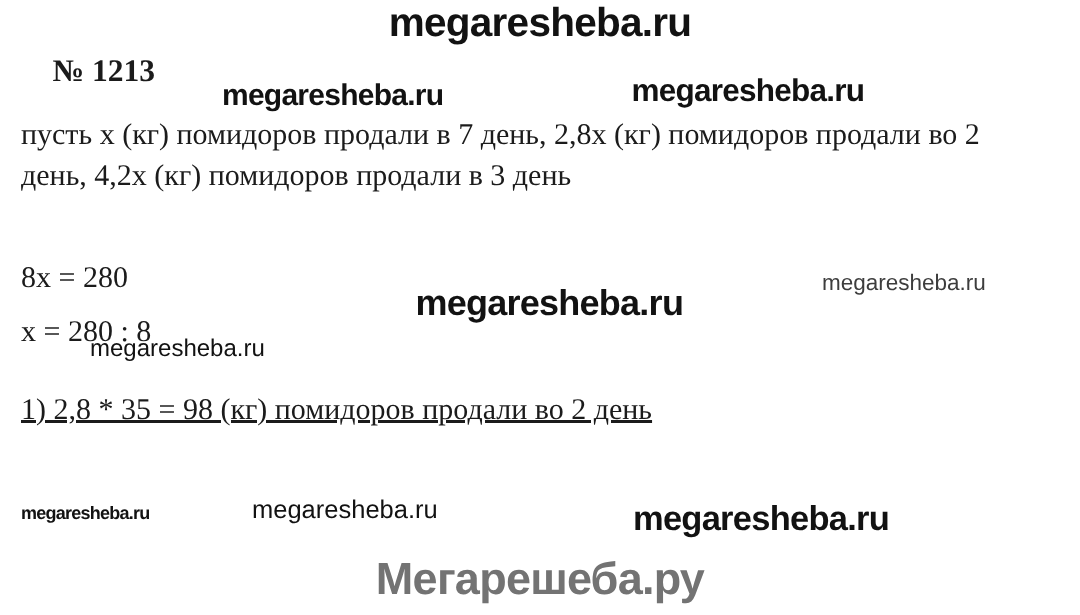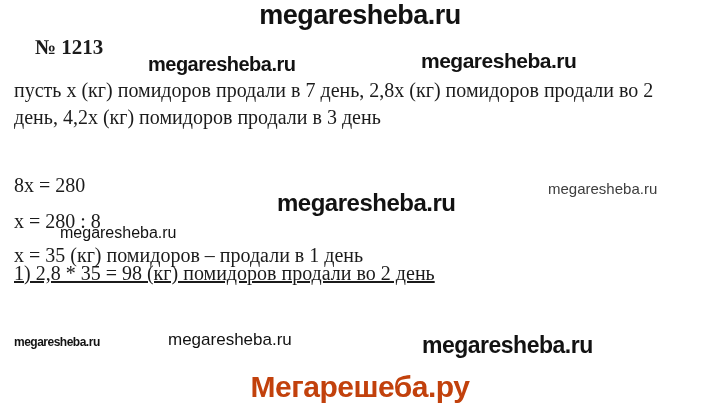--- a/index.html
+++ b/index.html
@@ -41,41 +41,40 @@
     font-size: 20px;
     white-space: nowrap;
   }
   .footer-brand {
     position: absolute;
     top: 370px; left: 0; width: 100%;
     text-align: center;
     font-family: "Liberation Sans", sans-serif;
     font-weight: 700;
     font-size: 30px;
-    color: #c2410c;
+    color: #737373;
     letter-spacing: -0.5px;
   }
 </style>
 </head>
 <body>
 
 <div class="page">
 
   <div class="wm header-wm">megaresheba.ru</div>
 
   <div class="problem-number">№ 1213</div>
 
   <div class="wm" style="left:148px; top:53px; font-size:20px;">megaresheba.ru</div>
   <div class="wm" style="left:421px; top:49px; font-size:21px;">megaresheba.ru</div>
 
   <div class="line" style="top:79px;">пусть х (кг) помидоров продали в 7 день, 2,8х (кг) помидоров продали во 2</div>
   <div class="line" style="top:106px;">день, 4,2х (кг) помидоров продали в 3 день</div>
   <div class="line" style="top:174px;">8х = 280</div>
   <div class="line" style="top:210px;">х = 280 : 8</div>
-  <div class="line" style="top:244px;">х = 35 (кг) помидоров – продали в 1 день</div>
   <div class="line" style="top:262px;text-decoration:underline;">1) 2,8 * 35 = 98 (кг) помидоров продали во 2 день</div>
 
   <div class="wm" style="left:277px; top:189px; font-size:24px;">megaresheba.ru</div>
   <div class="wm regular gray" style="left:548px; top:180px; font-size:15px;">megaresheba.ru</div>
   <div class="wm regular" style="left:60px; top:224px; font-size:16px;">megaresheba.ru</div>
 
   <div class="wm" style="left:14px; top:335px; font-size:12px;">megaresheba.ru</div>
   <div class="wm regular" style="left:168px; top:330px; font-size:17px;">megaresheba.ru</div>
   <div class="wm" style="left:422px; top:332px; font-size:23px;">megaresheba.ru</div>
 

